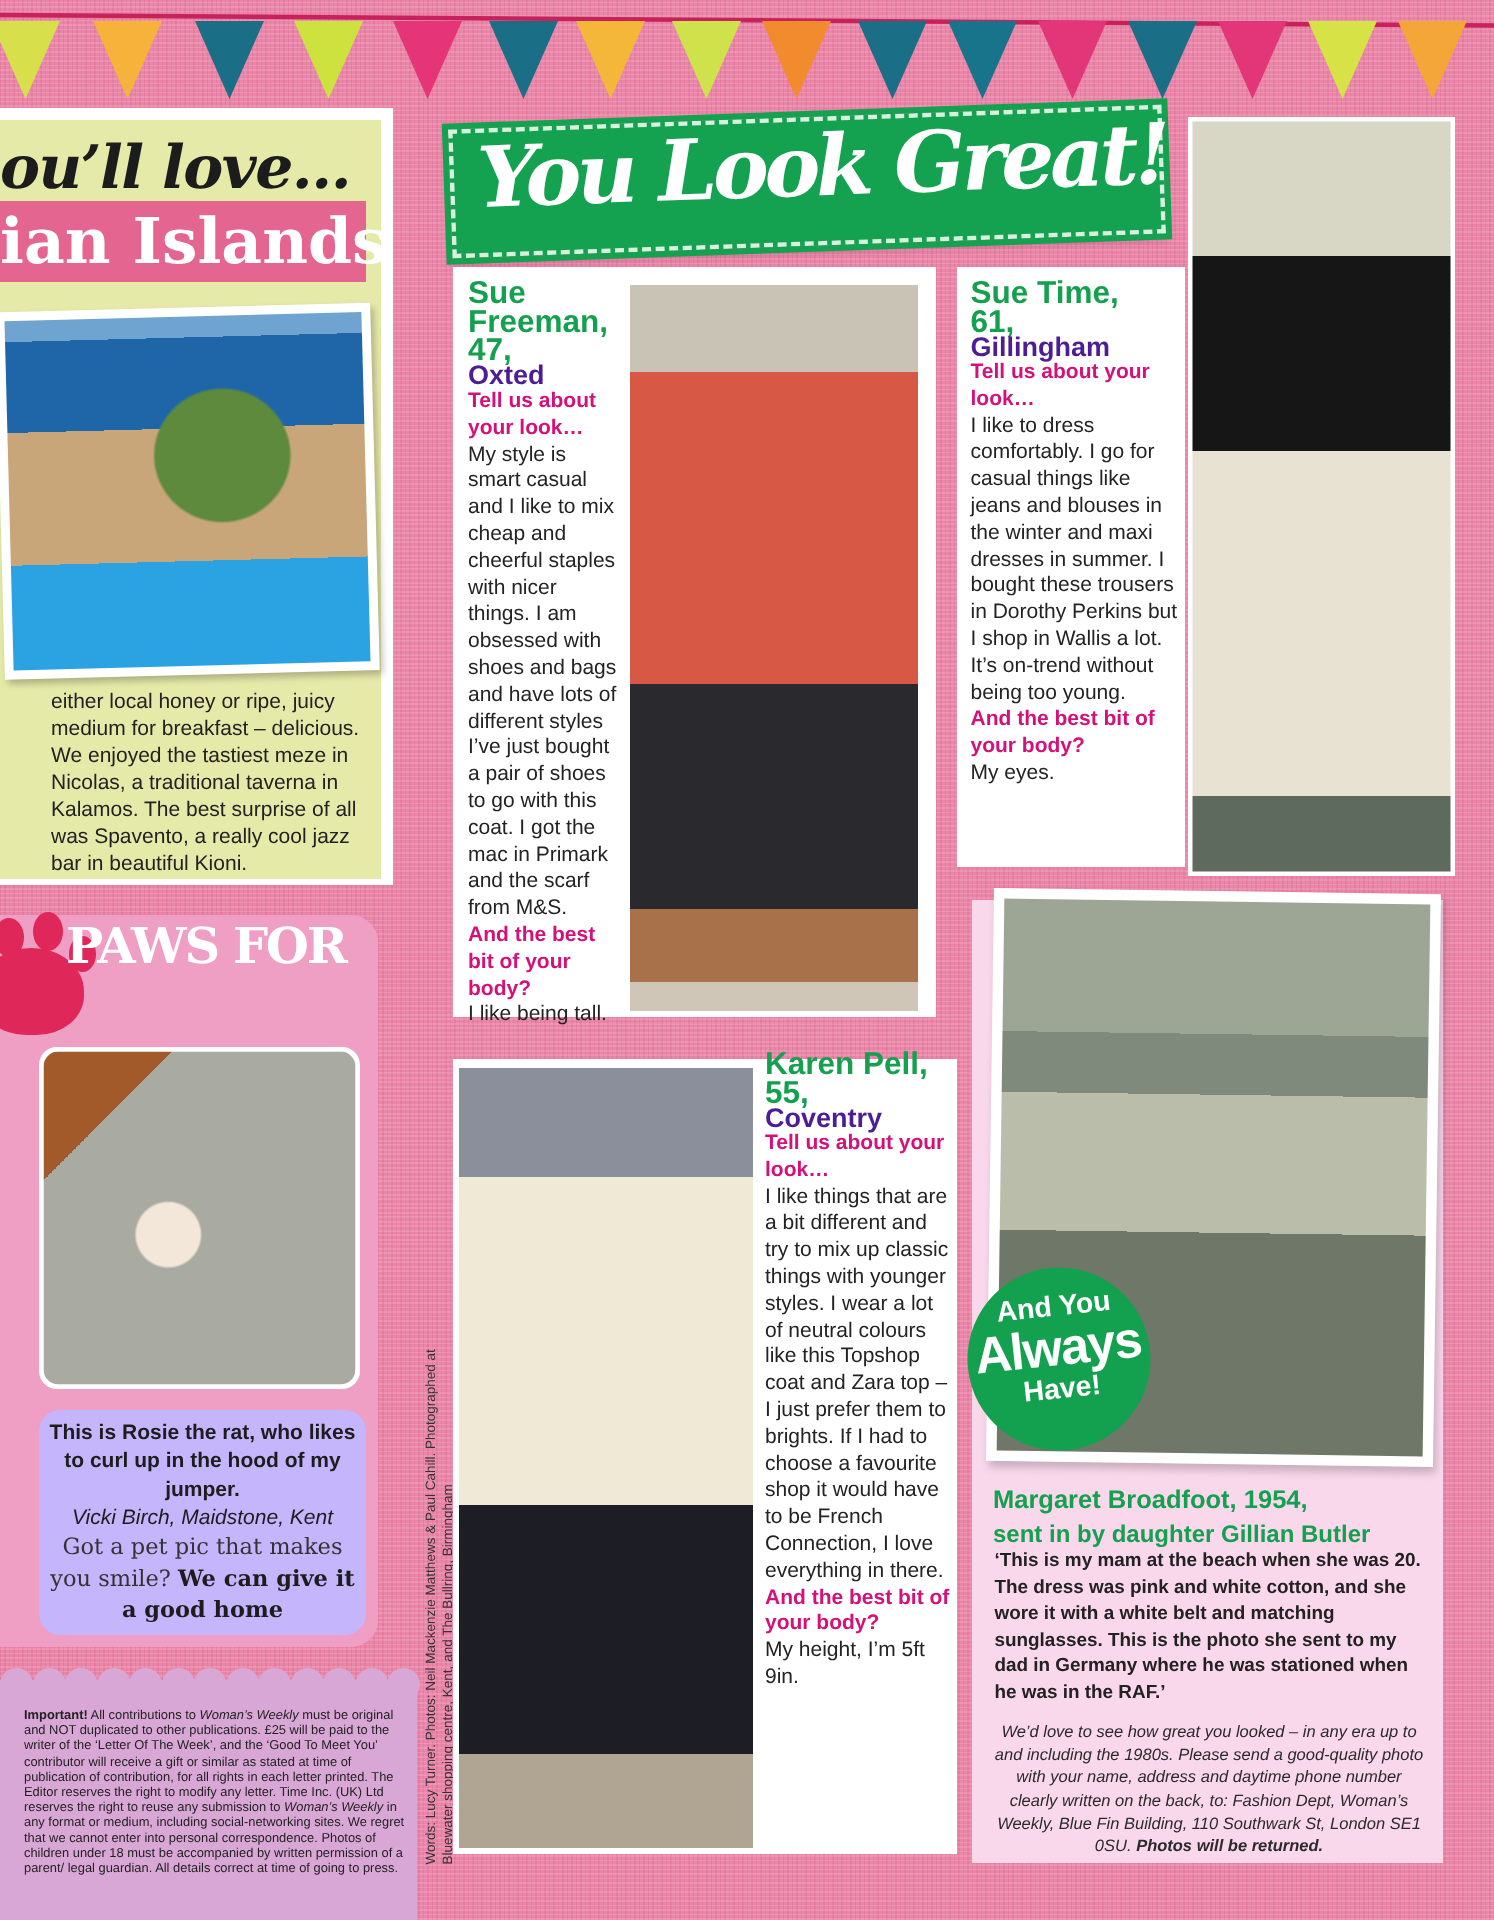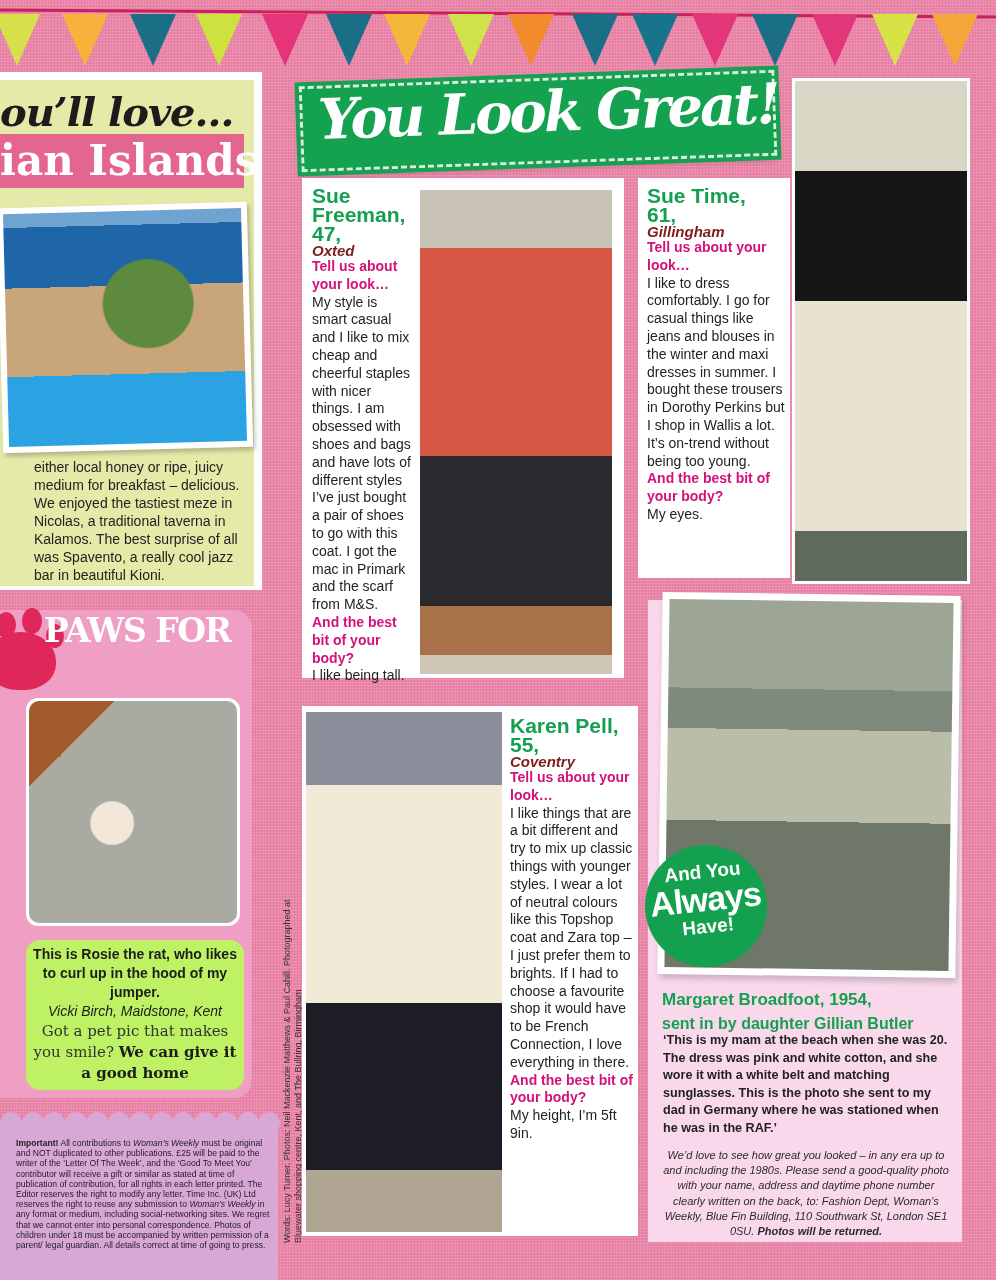--- a/index.html
+++ b/index.html
@@ -33,58 +33,58 @@
 
   
   .paws-panel { left: 0; top: 610px; width: 252px; height: 488px; background: #ef9ec4; border-radius: 0 18px 18px 0; }
   .paw-pad { left: -14px; top: 632px; width: 70px; height: 58px; background: #e02759; border-radius: 50% 50% 45% 45%; }
   .paw-toe { background: #e02759; border-radius: 50%; }
   .paws-title { left: 44px; top: 616px; font-family: "DejaVu Serif", serif; font-weight: bold; font-size: 33px; line-height: 30px; color: #fff; letter-spacing: -1.5px; }
   .rat-photo { left: 26px; top: 698px; width: 214px; height: 228px; border-radius: 12px; background: #fff; padding: 3px; }
   .rat-photo .img { width: 100%; height: 100%; border-radius: 10px;
     background: radial-gradient(circle at 40% 55%, #f3e7d9 0 12%, transparent 13%),
                 linear-gradient(135deg, #a35a2a 0 20%, #a9aaa2 20% 100%); }
-  .rat-caption-box { left: 26px; top: 940px; width: 218px; height: 150px; background: #bef264; border-radius: 14px; text-align: center; padding: 5px 4px; }
+  .rat-caption-box { left: 26px; top: 940px; width: 218px; height: 150px; background: #c4b5fd; border-radius: 14px; text-align: center; padding: 5px 4px; }
   .rat-caption { font-weight: bold; font-size: 14px; line-height: 19px; color: #1d1d1d; }
   .rat-credit { font-style: italic; font-size: 14px; line-height: 19px; color: #1d1d1d; }
   .rat-cta { font-family: "DejaVu Serif", serif; font-size: 15px; line-height: 21px; color: #333; }
   .rat-cta b { color: #1d1d1d; }
 
   
   .disclaimer-bg { left: 0; top: 1120px; width: 278px; height: 160px; background: #d9a7d6; }
   .scallop { top: 1112px; width: 22px; height: 22px; border-radius: 50%; background: #d9a7d6; }
   .disclaimer { left: 16px; top: 1138px; width: 256px; font-size: 8.6px; line-height: 10.2px; color: #222; }
   .credits { left: 272px; top: 875px; width: 380px; height: 36px; transform-origin: 0 0; transform: translate(10px, 368px) rotate(-90deg); font-size: 9px; line-height: 11px; color: #333; }
 
   
   .banner { left: 300px; top: 78px; width: 476px; height: 86px; background: #14a150; transform: rotate(-2deg); border: 3px dashed #d8f0de; outline: 4px solid #14a150; box-shadow: 0 4px 6px rgba(0,0,0,0.2); }
   .banner-text { left: 318px; top: 78px; width: 460px; font-family: "DejaVu Serif", serif; font-style: italic; font-weight: bold; font-size: 56px; color: #fff; letter-spacing: -3px; transform: rotate(-2deg); white-space: nowrap; }
 
   
   .card { background: #fff; }
   .name { font-weight: bold; color: #15a04f; font-size: 21px; line-height: 19px; }
-  .place { font-weight: bold; font-style: italic; color: #7f1d1d; font-size: 15px; line-height: 15px; }
+  .place { font-weight: bold; color: #4c1d95; font-size: 18px; line-height: 15px; }
   .q { font-weight: bold; color: #d4107a; font-size: 14px; line-height: 17.8px; }
   .a { font-size: 14px; line-height: 17.8px; color: #232323; }
 
   .card-sue-f { left: 302px; top: 178px; width: 322px; height: 500px; }
   .sue-f-text { left: 312px; top: 186px; width: 104px; }
   .sue-f-photo { left: 420px; top: 190px; width: 192px; height: 484px;
     background: linear-gradient(180deg, #c9c3b5 0 12%, #d85846 12% 55%, #2a2a2e 55% 86%, #a8714a 86% 96%, #cfc6b8 96%); }
 
   .card-sue-c { left: 638px; top: 178px; width: 152px; height: 400px; }
   .sue-c-text { left: 647px; top: 186px; width: 140px; }
   .sue-c-photo { left: 792px; top: 78px; width: 178px; height: 506px; background: #fff; padding: 3px; }
   .sue-c-photo .img { width: 100%; height: 100%;
     background: linear-gradient(180deg, #d8d6c4 0 18%, #161616 18% 44%, #e8e2d2 44% 90%, #5d6a5d 90%); }
 
   .card-karen { left: 302px; top: 706px; width: 336px; height: 530px; }
   .karen-photo { left: 306px; top: 712px; width: 196px; height: 520px;
     background: linear-gradient(180deg, #8a8f9b 0 14%, #efe9d6 14% 56%, #1d1d26 56% 88%, #b0a493 88%); }
-  .karen-text { left: 510px; top: 716px; width: 124px; }
+  .karen-text { left: 510px; top: 700px; width: 124px; }
 
   
   .marg-panel { left: 648px; top: 600px; width: 314px; height: 642px; background: #f9d8ec; }
   .marg-photo { left: 660px; top: 594px; width: 298px; height: 382px; background: #fff; padding: 7px; transform: rotate(0.8deg); box-shadow: 2px 4px 6px rgba(0,0,0,0.2); }
   .marg-photo .img { width: 100%; height: 100%;
     background: linear-gradient(180deg, #9da694 0 24%, #7f8a7c 24% 35%, #b9bda9 35% 60%, #6e7768 60% 100%); }
   .always-badge { left: 645px; top: 845px; width: 122px; height: 122px; border-radius: 50%; background: #13a150; color: #fff; text-align: center; font-weight: bold; transform: rotate(-6deg); padding-top: 16px; }
   .always-badge .l1 { font-size: 19px; line-height: 21px; }
   .always-badge .l2 { font-size: 34px; line-height: 34px; letter-spacing: -1px; }
   .always-badge .l3 { font-size: 19px; line-height: 21px; }

